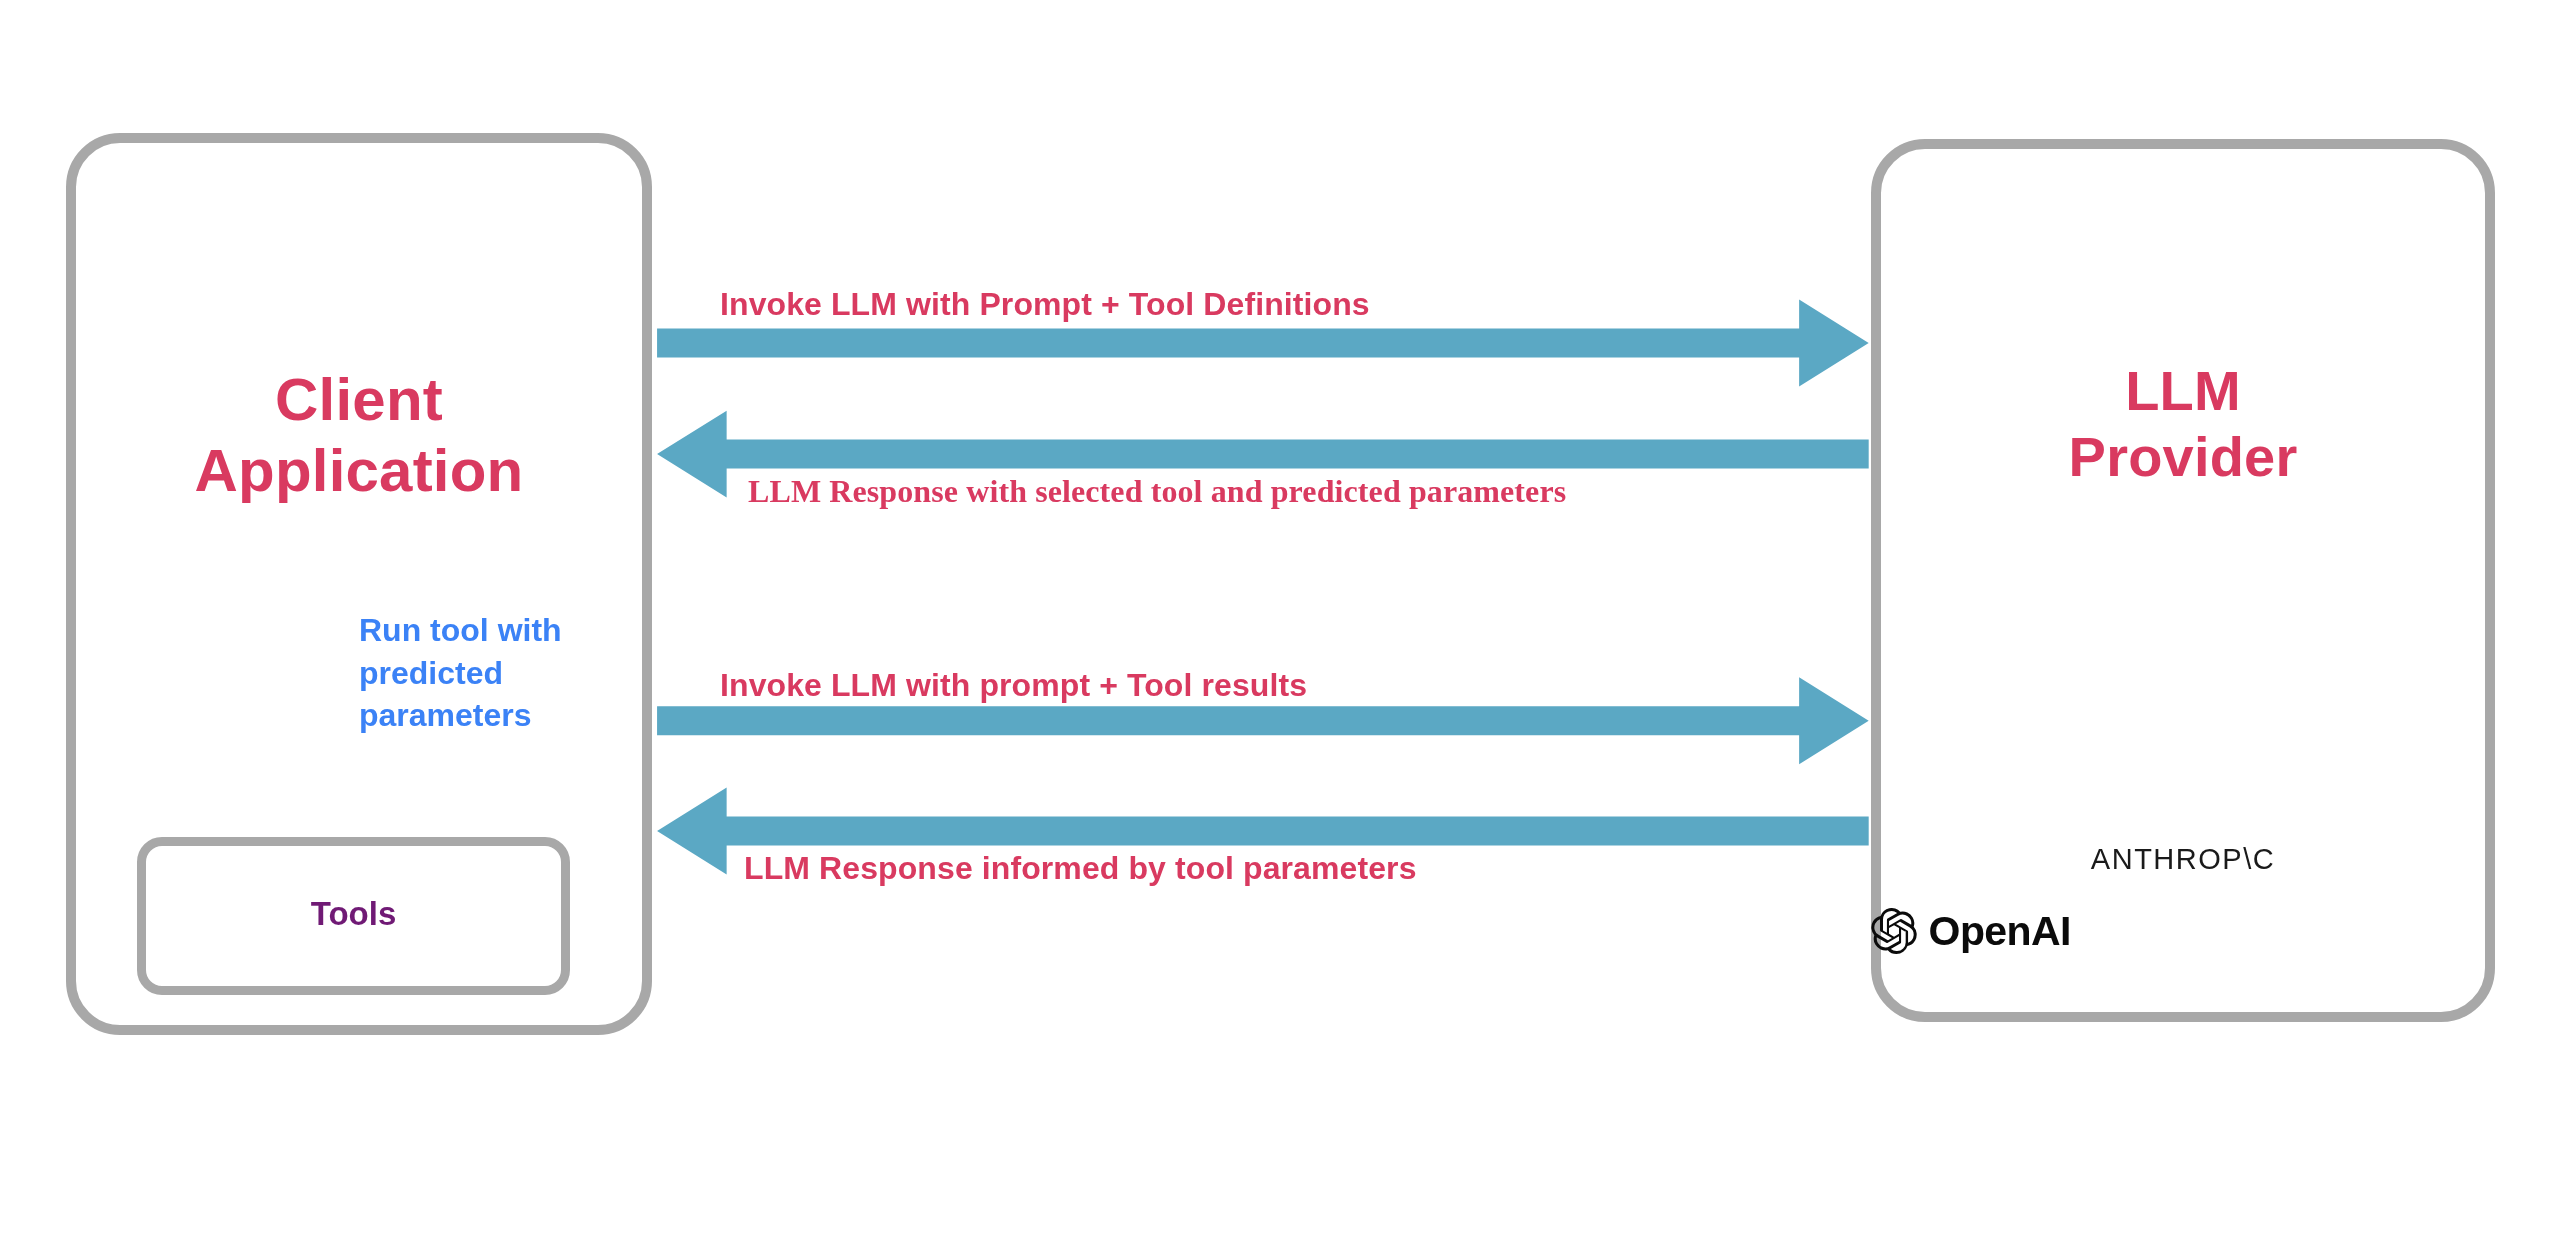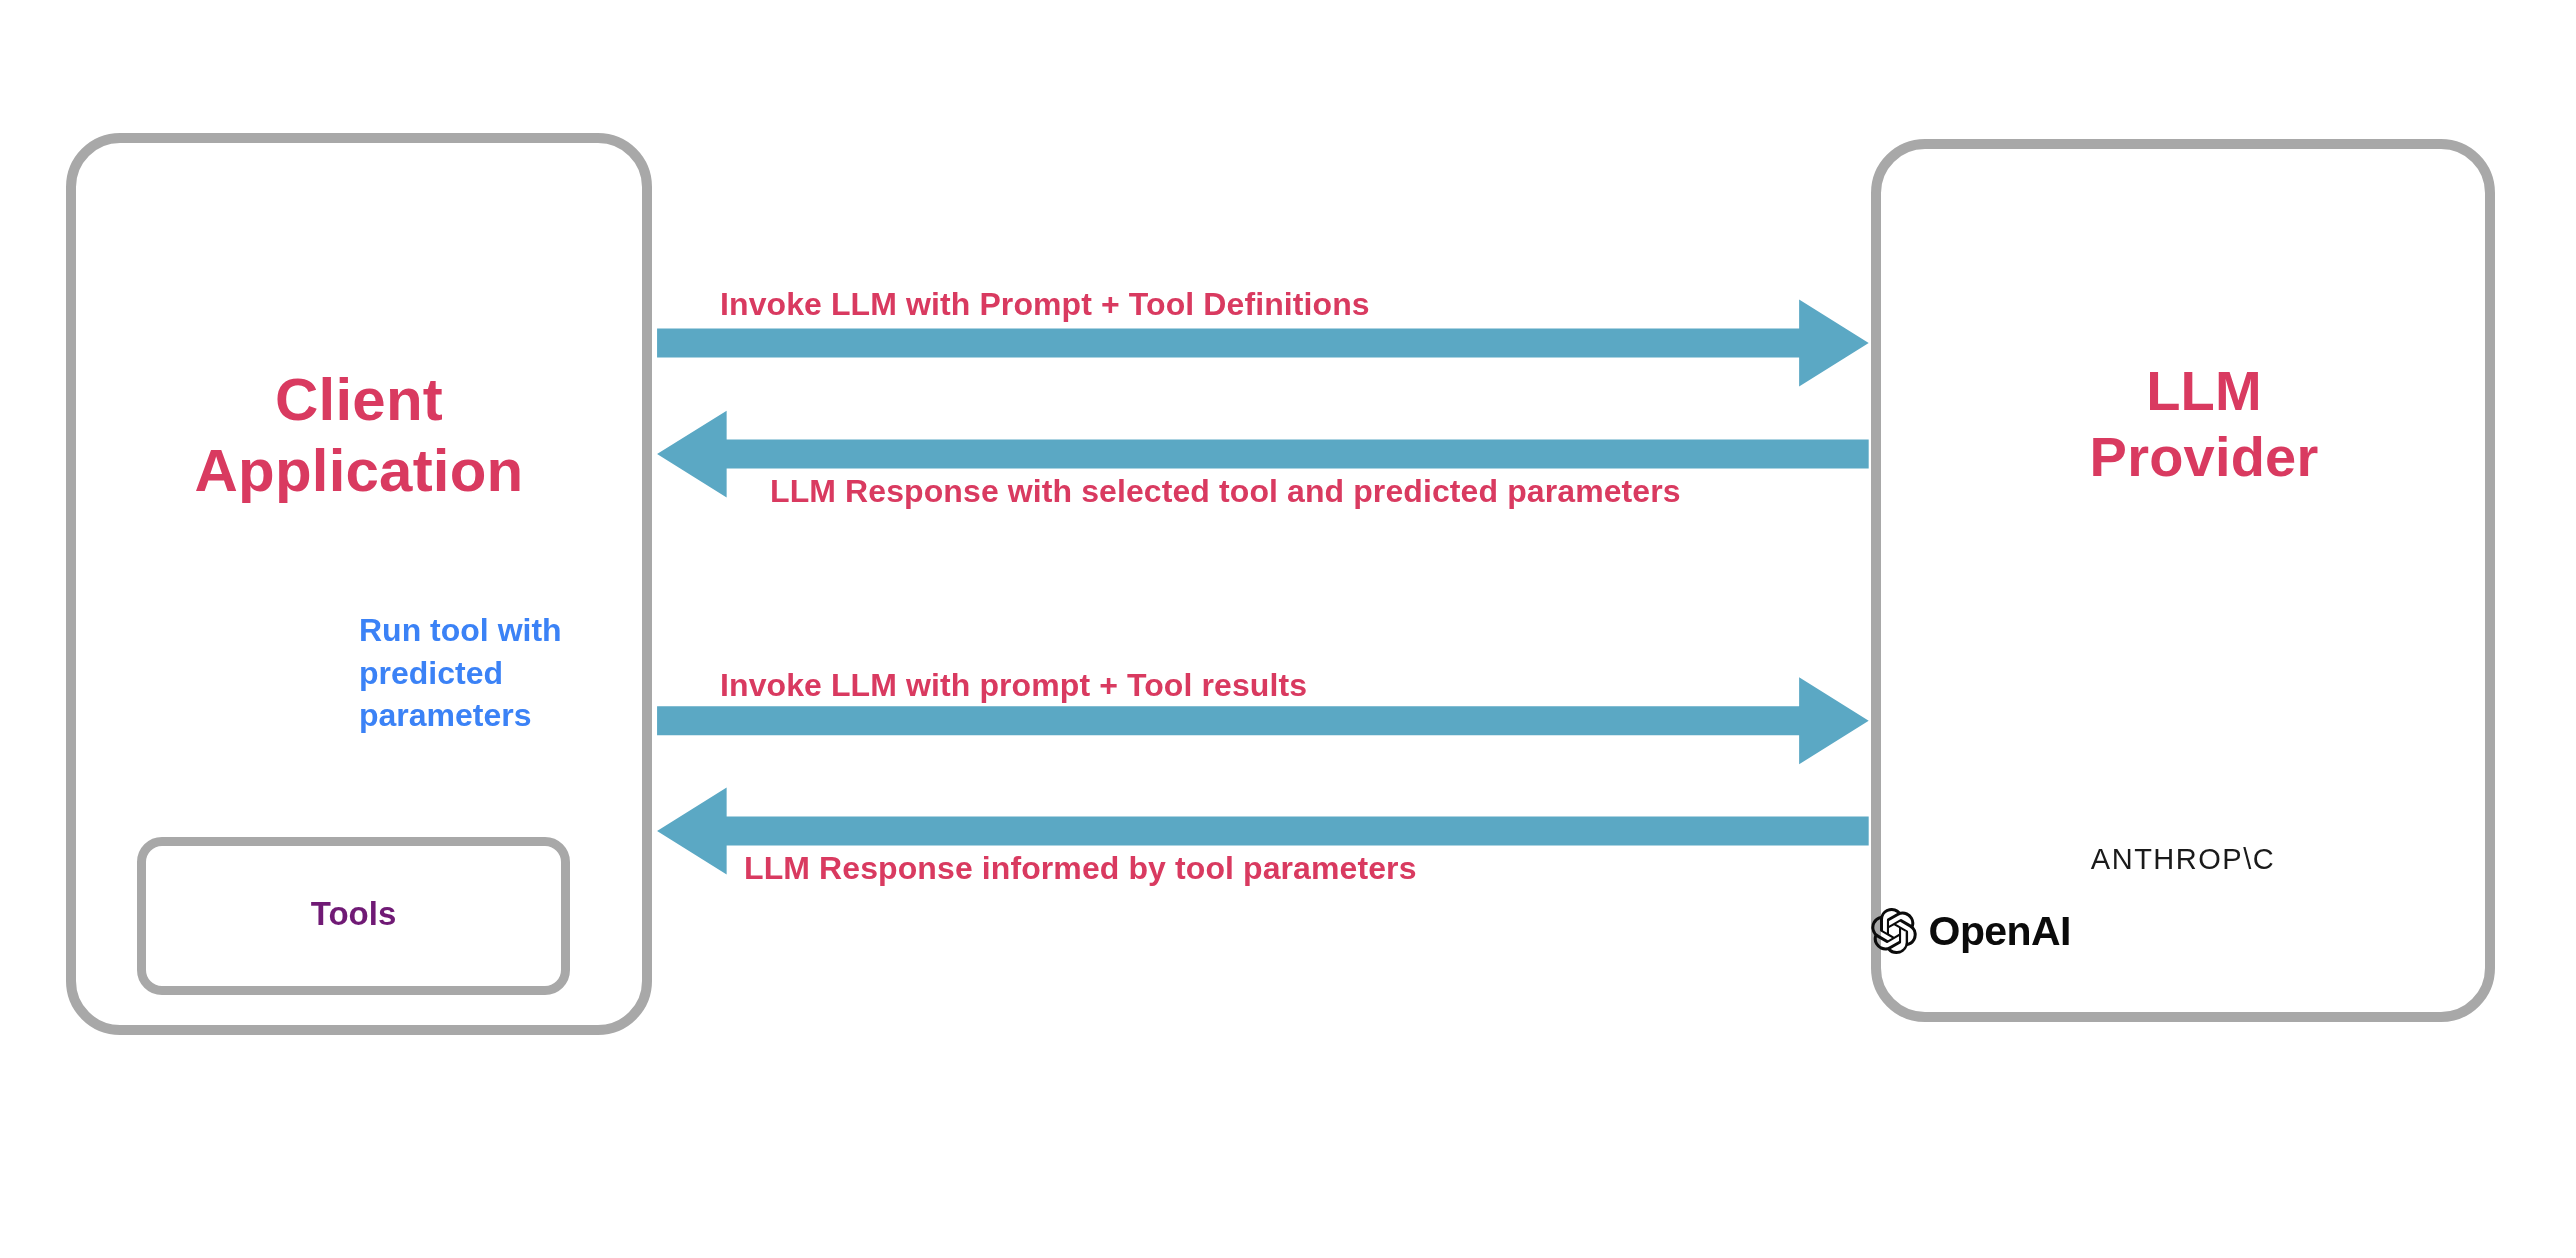--- a/index.html
+++ b/index.html
@@ -76,21 +76,20 @@
     top: 365px;
     width: 586px;
     font-size: 60px;
   }
 
   #provider-title {
     left: 1871px;
     top: 358px;
     width: 624px;
     font-size: 56px;
-    padding-left: 21px;
   }
 
   #tools-title {
     position: absolute;
     left: 137px;
     top: 895px;
     width: 433px;
     text-align: center;
     color: #701a75;
     font-size: 33px;
@@ -102,21 +101,21 @@
     position: absolute;
     color: #d93a60;
     font-weight: 700;
     font-size: 32px;
     letter-spacing: 0.1px;
     white-space: nowrap;
     text-align: center;
   }
 
   #label-invoke-1   { left: 720px; top: 286px; }
-  #label-response-1 { left: 770px; top: 473px; }
+  #label-response-1 { left: 748px; top: 473px; font-family: Liberation Serif, serif; }
   #label-invoke-2   { left: 720px; top: 667px; }
   #label-response-2 { left: 744px; top: 850px; }
 
   #label-run-tool {
     position: absolute;
     left: 359px;
     top: 609px;
     width: 261px;
     color: #3b82f6;
     font-weight: 700;

